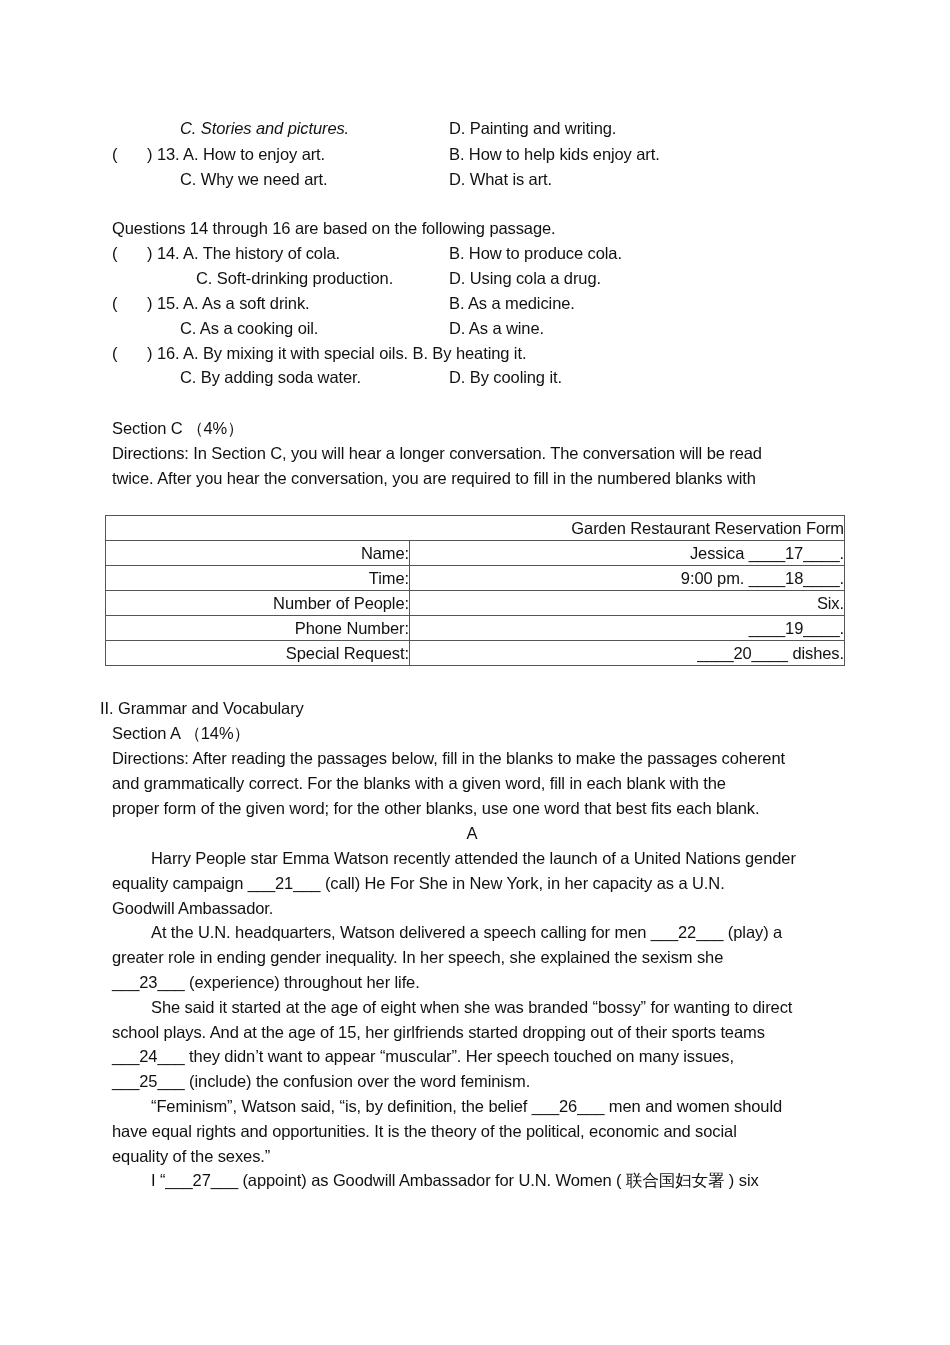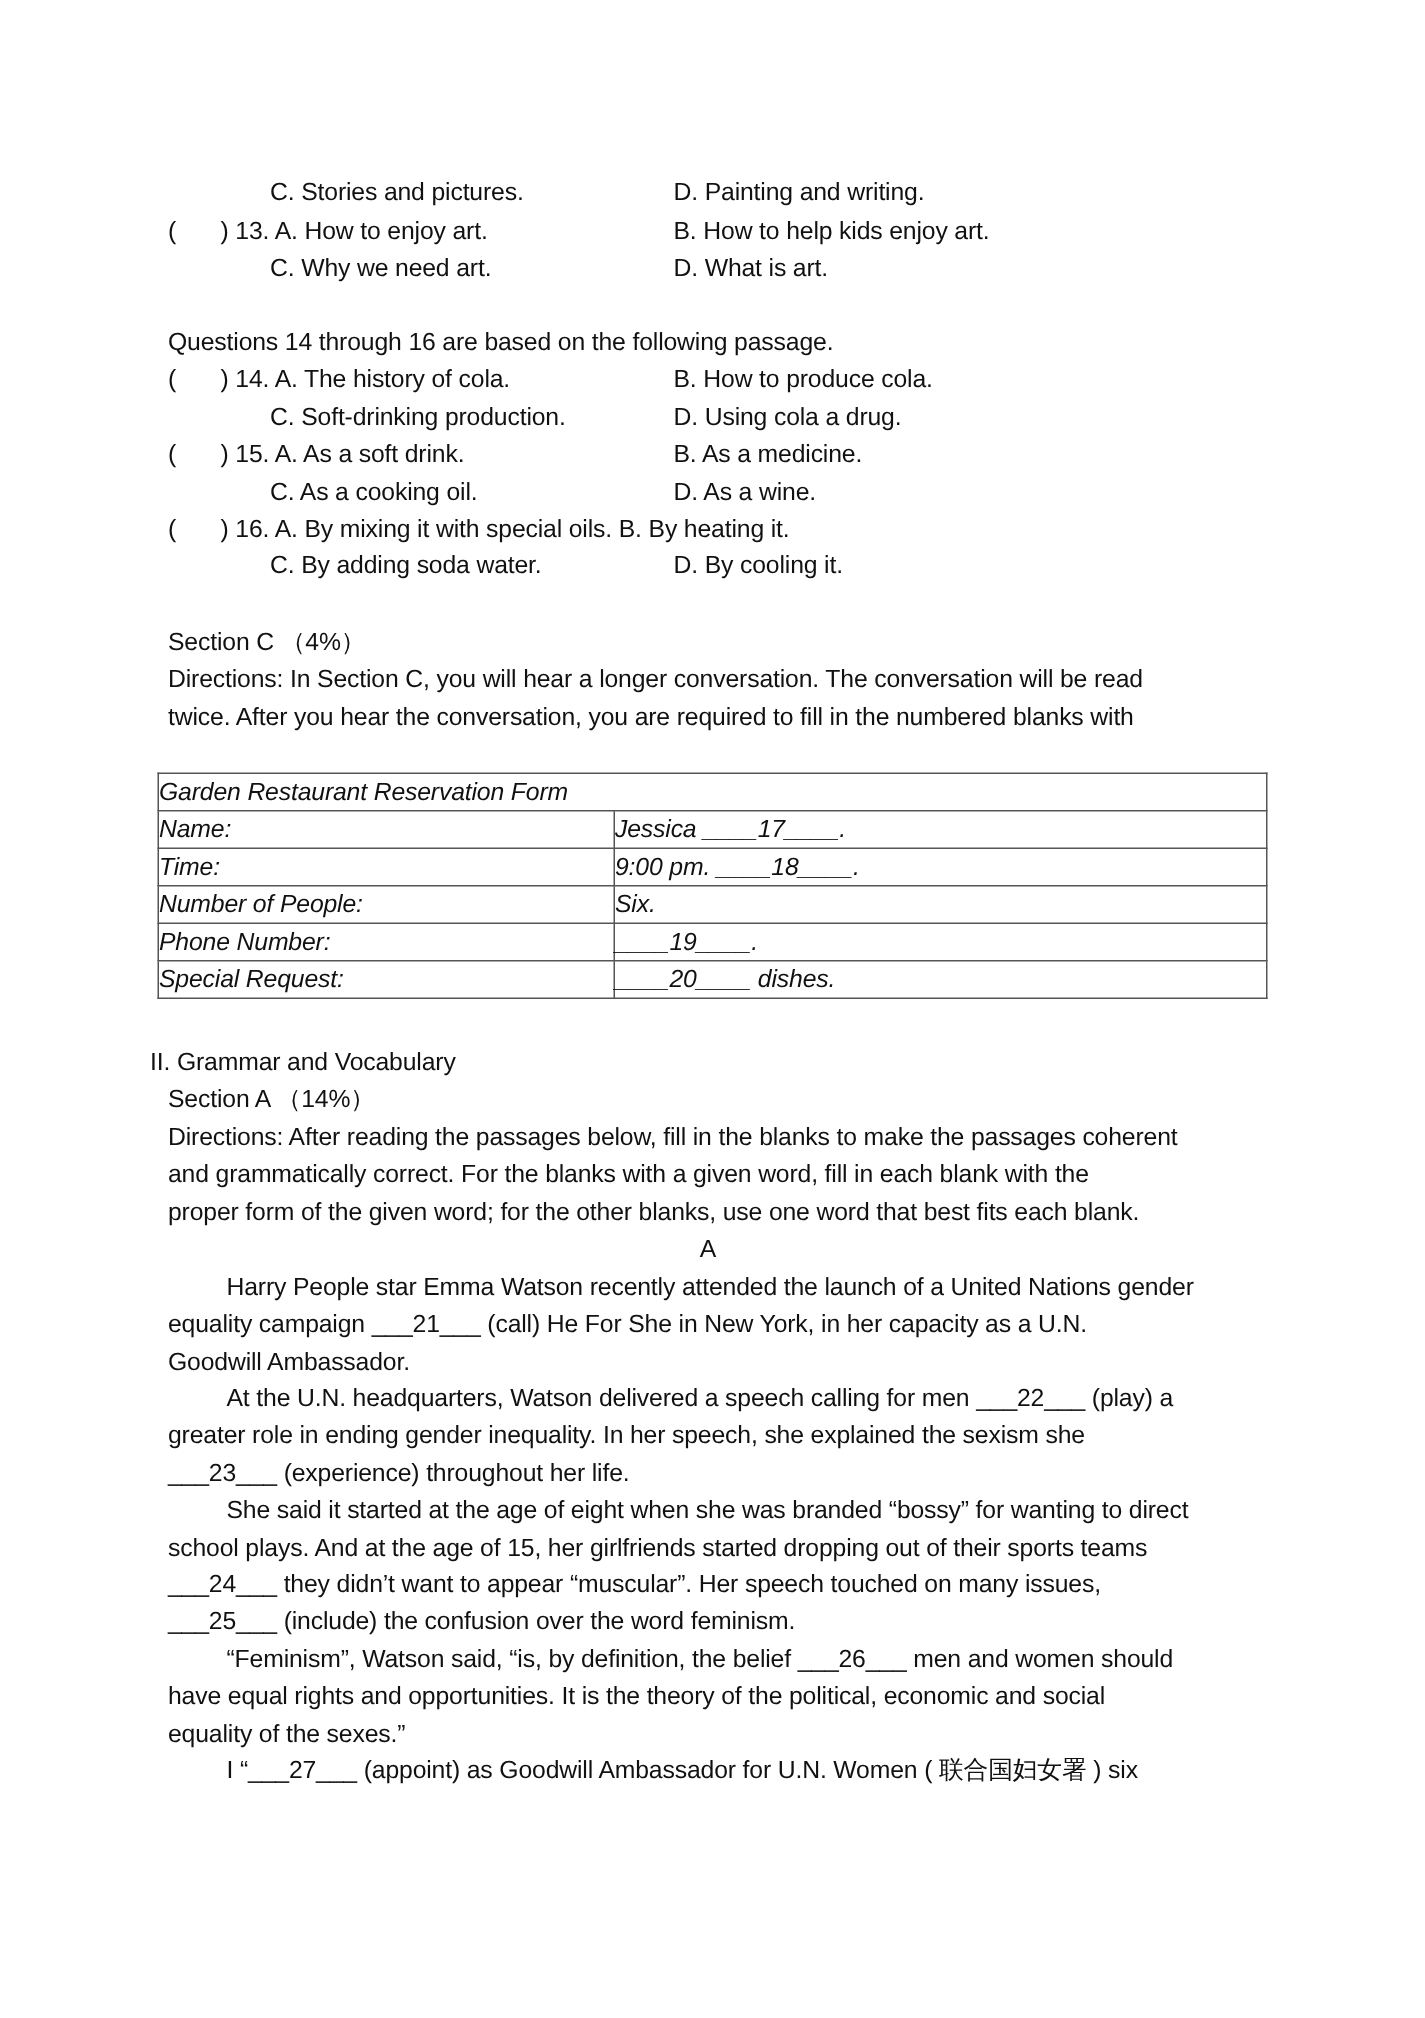--- a/index.html
+++ b/index.html
@@ -10,44 +10,44 @@
   }
   .line { position: absolute; white-space: nowrap; line-height: 20px; height: 20px; }
   .para { position: absolute; left: 112px; width: 748px; line-height: 24.8px; text-align: justify; }
   .para .ln { display: block; white-space: nowrap; height: 24.8px; }
   .indent { padding-left: 39px; }
   table.form {
     position: absolute; left: 105px; top: 515px; width: 740px;
     border-collapse: collapse; font-size: 16.5px;
   }
   table.form td {
-    border: 1.5px solid #555; height: 24px; padding: 0; text-align: left;
-    line-height: 24px; white-space: nowrap; font-style: italic;
+    border: 1.5px solid #555; height: 24px; padding: 0; text-align: right;
+    line-height: 24px; white-space: nowrap;
   }
   table.form td.lbl { width: 303px; }
   .center { position: absolute; left: 112px; width: 720px; text-align: center; }
 </style>
 </head>
 <body>
 
-<div class="line" style="top:118px;left:180px;">C. Stories and pictures.</div>
+<div class="line" style="top:118px;left:180px;font-style:italic;">C. Stories and pictures.</div>
 <div class="line" style="top:118px;left:449px;">D. Painting and writing.</div>
 
 <div class="line" style="top:144px;left:112px;">(</div>
 <div class="line" style="top:144px;left:147px;">) 13. A. How to enjoy art.</div>
 <div class="line" style="top:144px;left:449px;">B. How to help kids enjoy art.</div>
 <div class="line" style="top:169px;left:180px;">C. Why we need art.</div>
 <div class="line" style="top:169px;left:449px;">D. What is art.</div>
 
 <div class="line" style="top:218px;left:112px;">Questions 14 through 16 are based on the following passage.</div>
 
 <div class="line" style="top:243px;left:112px;">(</div>
 <div class="line" style="top:243px;left:147px;">) 14. A. The history of cola.</div>
 <div class="line" style="top:243px;left:449px;">B. How to produce cola.</div>
-<div class="line" style="top:268px;left:180px;">C. Soft-drinking production.</div>
+<div class="line" style="top:268px;left:196px;">C. Soft-drinking production.</div>
 <div class="line" style="top:268px;left:449px;">D. Using cola a drug.</div>
 
 <div class="line" style="top:293px;left:112px;">(</div>
 <div class="line" style="top:293px;left:147px;">) 15. A. As a soft drink.</div>
 <div class="line" style="top:293px;left:449px;">B. As a medicine.</div>
 <div class="line" style="top:318px;left:180px;">C. As a cooking oil.</div>
 <div class="line" style="top:318px;left:449px;">D. As a wine.</div>
 
 <div class="line" style="top:343px;left:112px;">(</div>
 <div class="line" style="top:343px;left:147px;">) 16. A. By mixing it with special oils. B. By heating it.</div>

